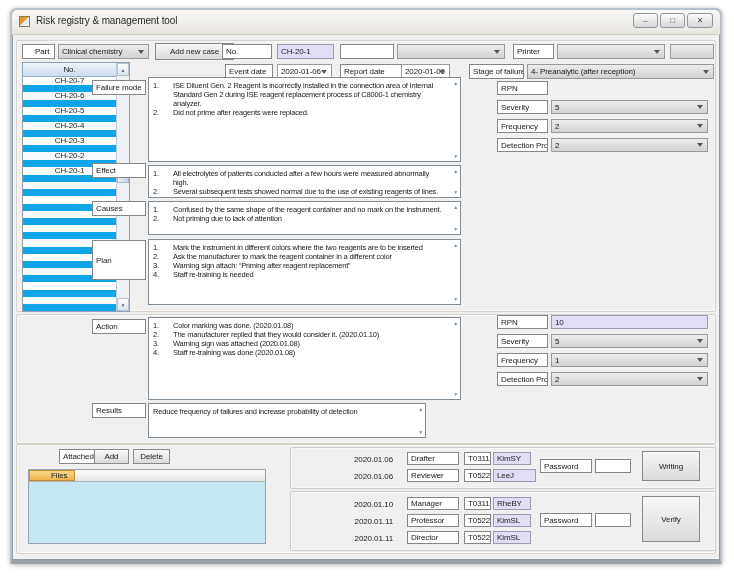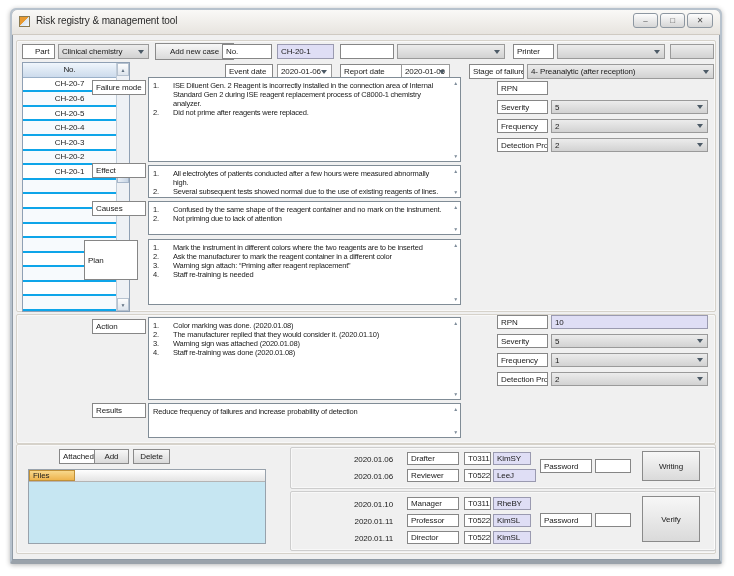--- a/index.html
+++ b/index.html
@@ -37,32 +37,32 @@
          overflow:hidden; font-size:7.5px; line-height:9px; letter-spacing:-0.2px; }
   .nl  { display:flex; }
   .nl .n { flex:0 0 20px; }
   .nl .t { flex:1; }
   .sa  { position:absolute; right:2px; font-size:5px; line-height:6px; color:#7e8c9a; }
   .sa.up { top:2px; } .sa.dn { bottom:2px; }
   .clist { position:absolute; border:1px solid #8fa0b4; background:#fff; display:flex; }
   .ccol { flex:1 1 auto; display:flex; flex-direction:column; }
   .clh { height:15px; background:linear-gradient(#f0f6fc,#ccdbec); border-bottom:1px solid #9ab0c8;
          display:flex; align-items:center; justify-content:center; }
-  .clr { height:15px; border-bottom:2px solid #0ea5e9; display:flex; align-items:center; justify-content:center; }
+  .clr { height:15px; border-bottom:7px solid #0ea5e9; display:flex; align-items:center; justify-content:center; }
   .clr:nth-child(odd) { background:#f7fafd; }
   .vsb { flex:0 0 13px; border-left:1px solid #c0ccd8; background:#eef1f5; display:flex; flex-direction:column; }
   .sbtn { height:13px; background:linear-gradient(#fdfdfd,#dde4ec); border:1px solid #b6c2d0;
           display:flex; align-items:center; justify-content:center; font-size:5px; color:#5f7080; }
   .strack { flex:1 1 auto; position:relative; }
   .sthumb { position:absolute; left:0; right:0; top:40%; height:18px;
             background:linear-gradient(90deg,#eaf0f7,#c6d4e4); border:1px solid #a6b6ca; }
   .flist { position:absolute; border:1px solid #98a2ac; background:var(--files-body-blue,#c6e6f2); }
   .flh { height:12px; background:linear-gradient(#fefefe,#e4e4e4); border-bottom:1px solid #b4b4b4; display:flex; }
   .fcell { width:46px; background:linear-gradient(#f8d88c,var(--files-header-orange,#eeb44e));
-           border:1px solid #c09038; display:flex; align-items:center; padding-left:3px; }
+           border:1px solid #c09038; display:flex; align-items:center; padding-left:21px; }
   .sgd { position:absolute; height:13px; display:flex; align-items:center; justify-content:flex-end; }
 </style>
 </head>
 <body>
 
 <div class="shot">
   <div class="win"></div>
 
   <div class="titlebar"></div>
   <span class="appicon"></span>
@@ -173,21 +173,21 @@
         <span class="t">Confused by the same shape of the reagent container and no mark on the instrument.</span>
       </div>
     <div class="nl">
         <span class="n">2.</span>
         <span class="t">Not priming due to lack of attention</span>
       </div>
     <span class="sa up">▲</span>
     <span class="sa dn">▼</span>
   </div>
 
-  <div class="lb" style="left:84px;top:240px;width:54px;height:40px;">Plan</div>
+  <div class="lb" style="left:92px;top:240px;width:54px;height:40px;">Plan</div>
   <div class="txt" style="left:148px;top:239px;width:313px;height:66px;">
     <div class="nl">
         <span class="n">1.</span>
         <span class="t">Mark the instrument in different colors where the two reagents are to be inserted</span>
       </div>
     <div class="nl">
         <span class="n">2.</span>
         <span class="t">Ask the manufacturer to mark the reagent container in a different color</span>
       </div>
     <div class="nl">
@@ -253,21 +253,21 @@
     <span>1</span>
     <span class="chev"></span>
   </div>
   <div class="lb" style="left:497px;top:372px;width:51px;height:14px;">Detection Pro</div>
   <div class="dd" style="left:551px;top:372px;width:157px;height:14px;">
     <span>2</span>
     <span class="chev"></span>
   </div>
 
   <div class="lb" style="left:92px;top:403px;width:54px;">Results</div>
-  <div class="txt" style="left:148px;top:403px;width:313px;height:35px;">
+  <div class="txt" style="left:148px;top:403px;width:278px;height:35px;">
     <span>Reduce frequency of failures and increase probability of detection</span>
     <span class="sa up">▲</span>
     <span class="sa dn">▼</span>
   </div>
 
   <div class="lb" style="left:28px;top:449px;width:62px;margin-left:31px;">Attached file</div>
   <div class="btn" style="left:94px;top:449px;width:35px;height:15px;">Add</div>
   <div class="btn" style="left:133px;top:449px;width:37px;height:15px;">Delete</div>
   <div class="flist" style="left:28px;top:469px;width:238px;height:75px;">
     <div class="flh">

